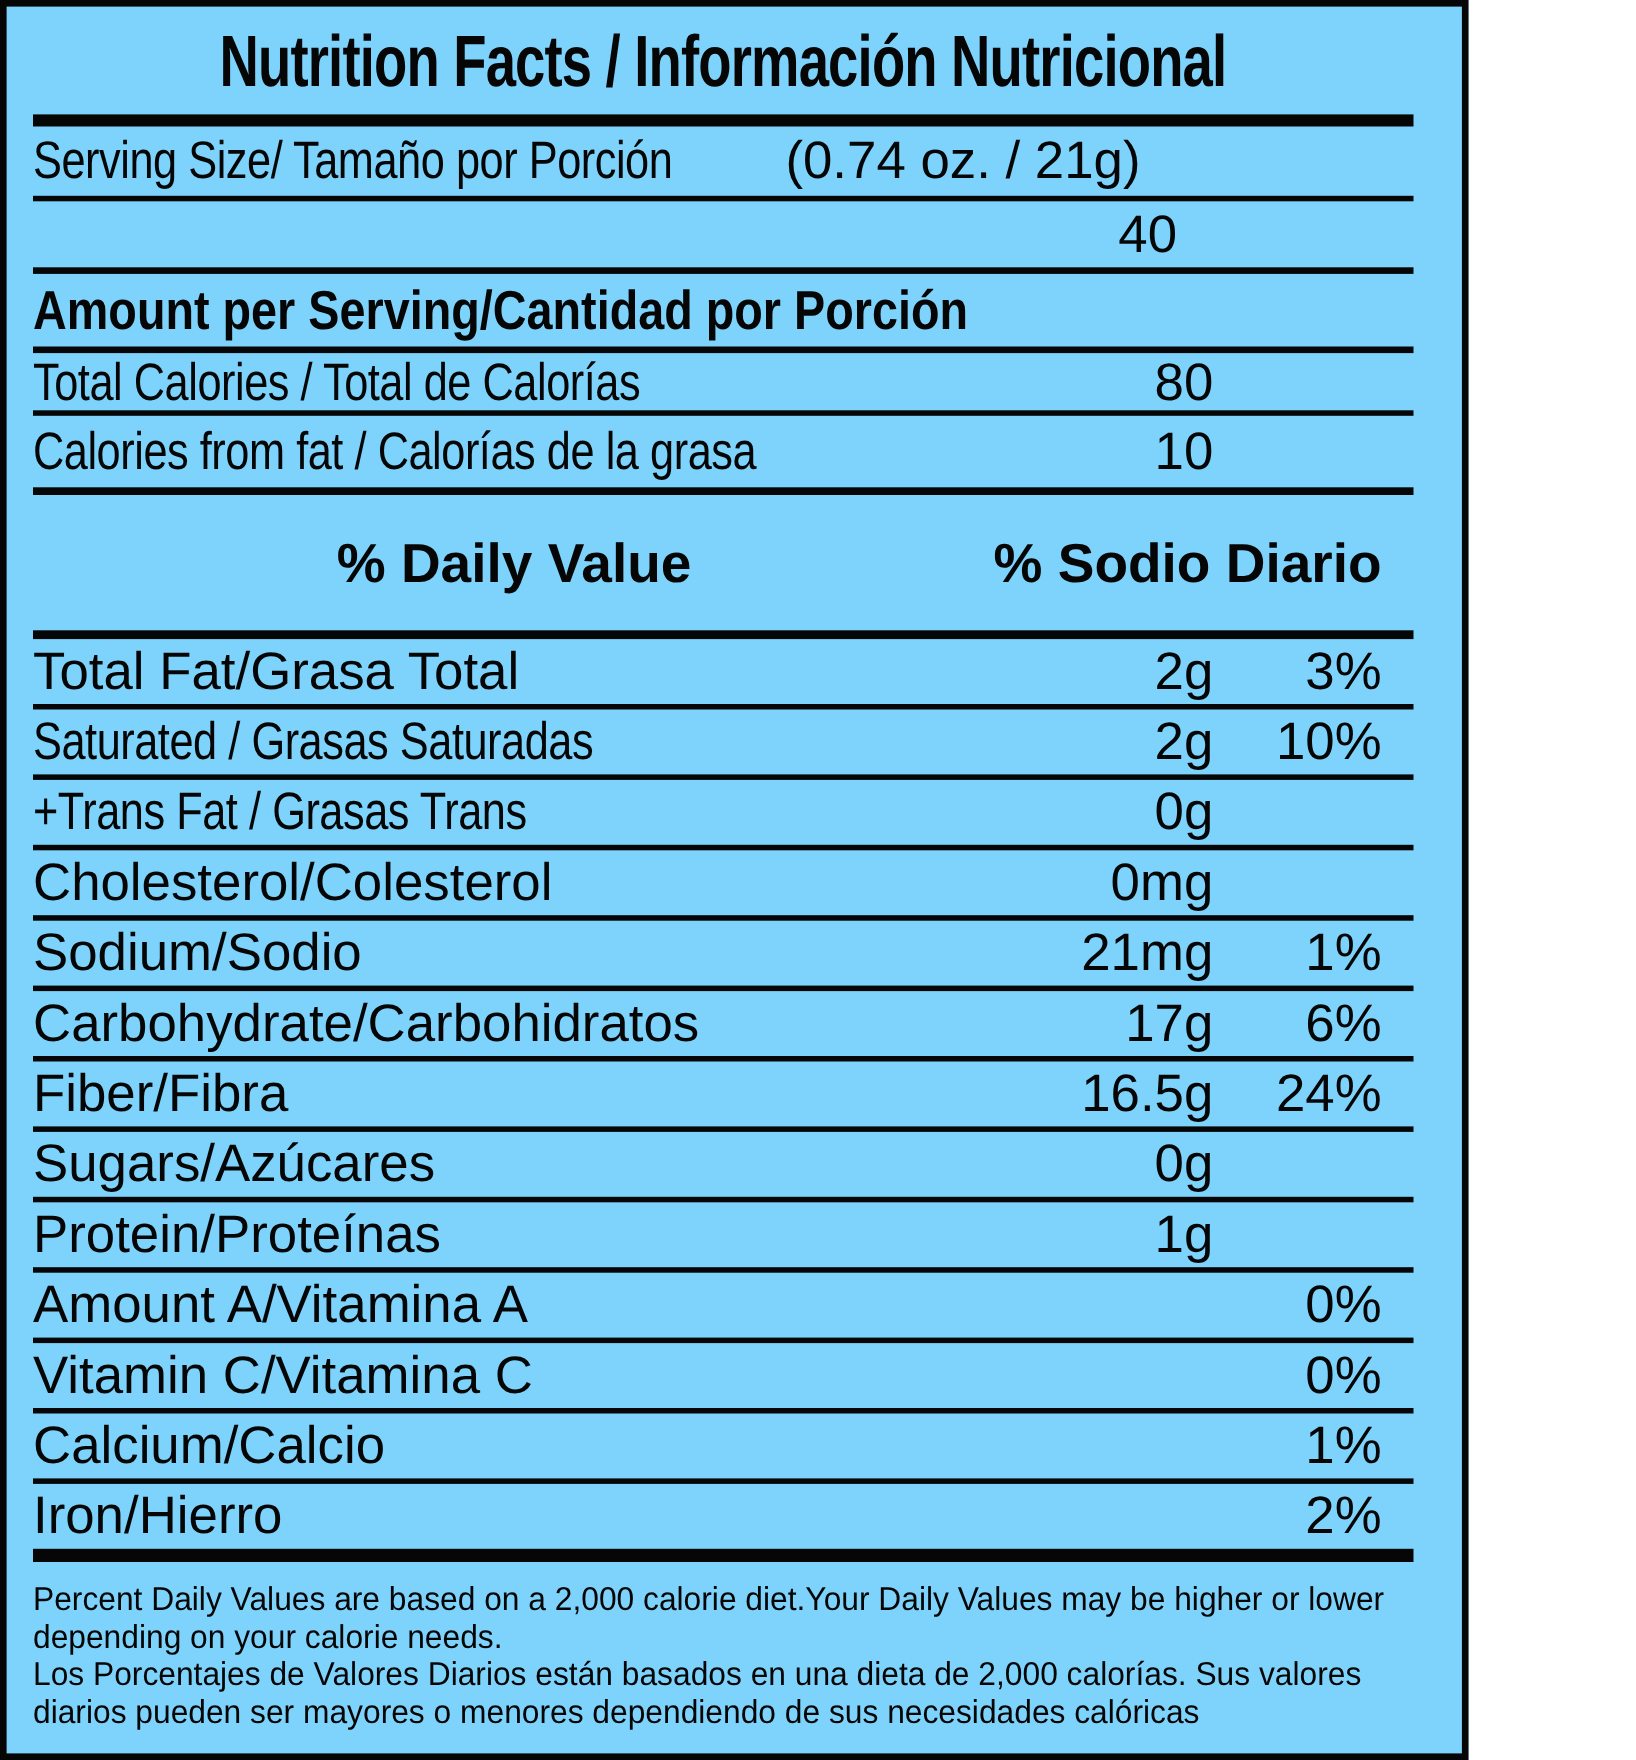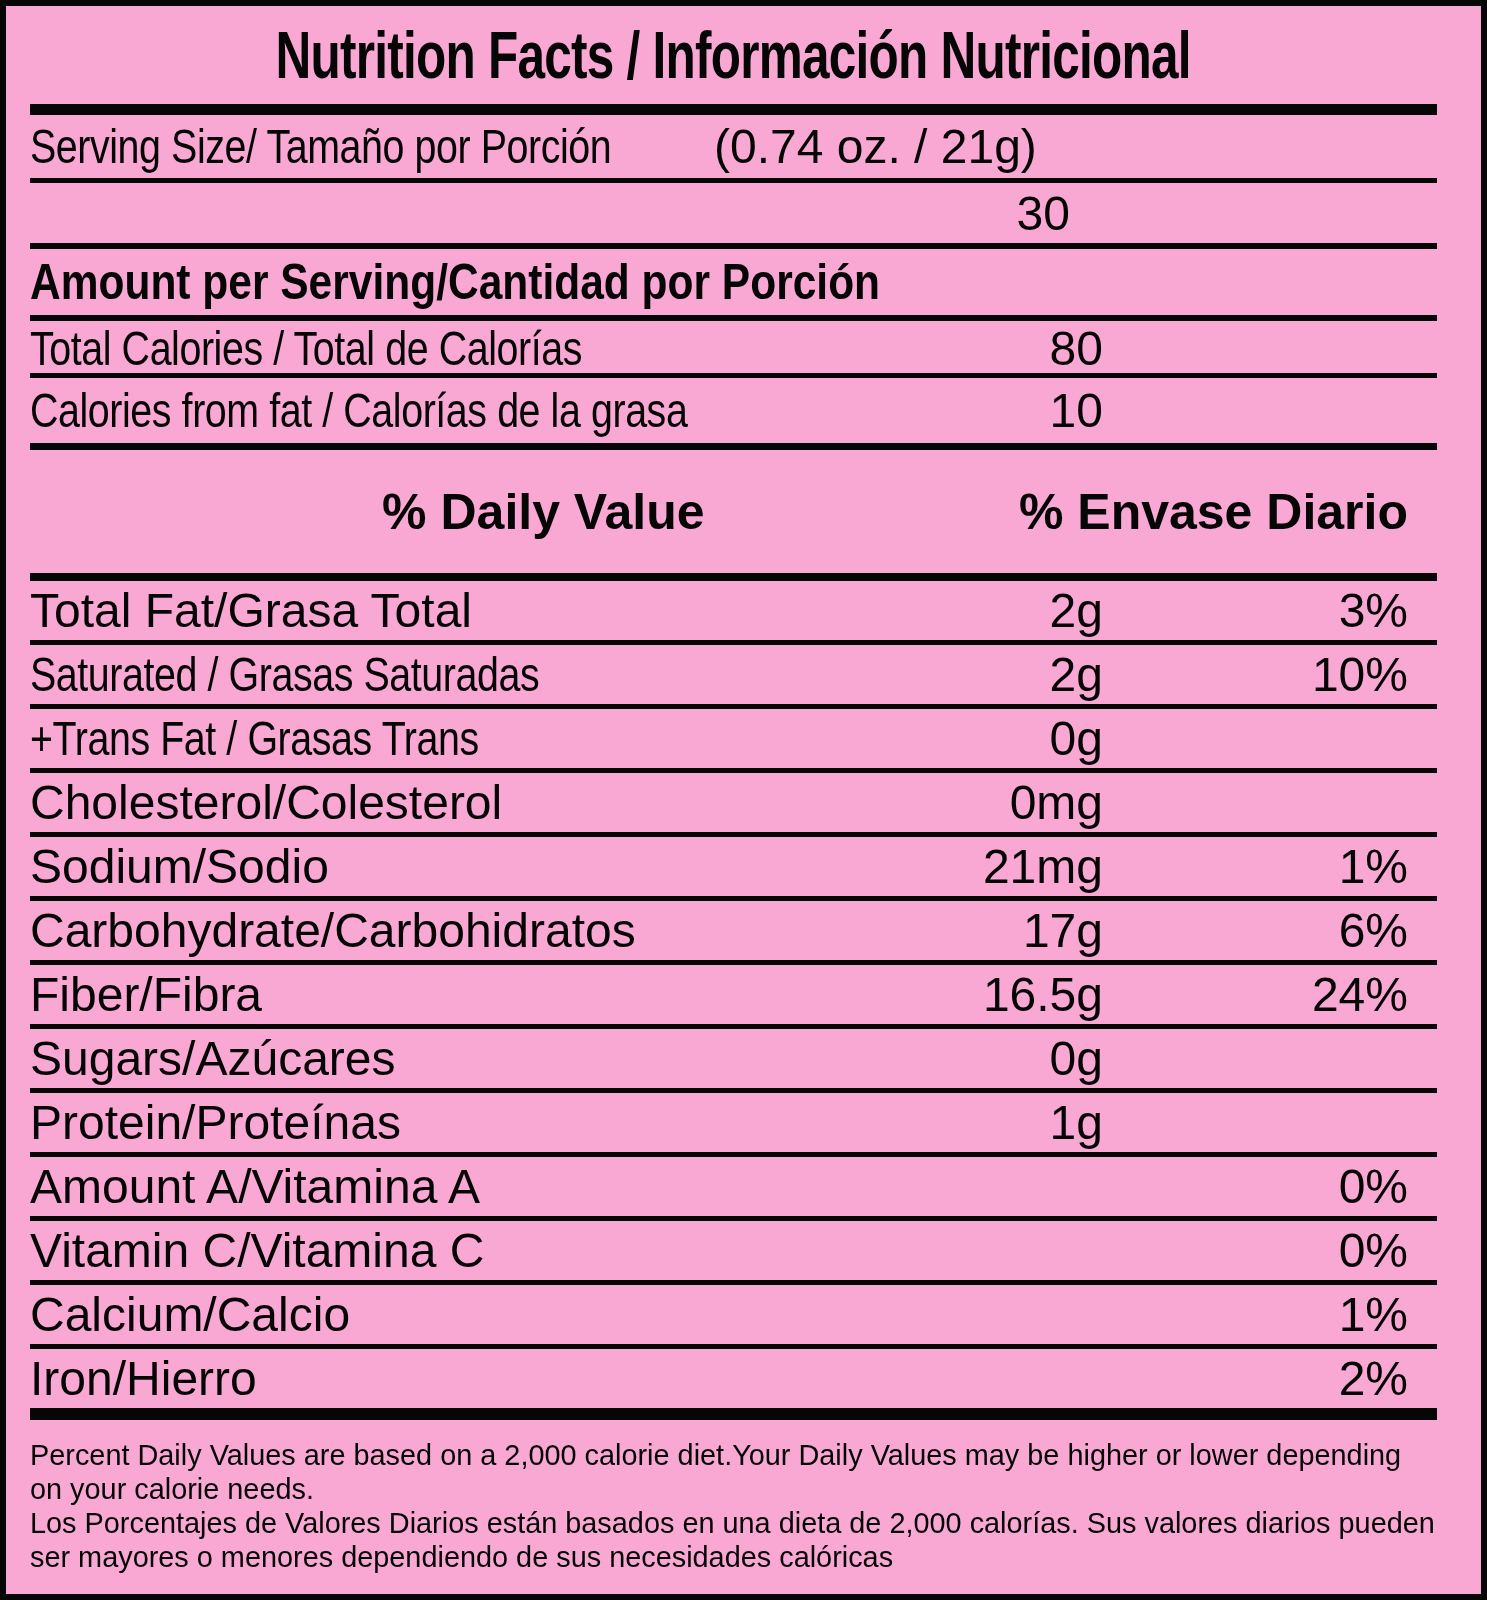--- a/index.html
+++ b/index.html
@@ -1,20 +1,20 @@
 <!DOCTYPE html>
 <html><head>
 <meta charset="utf-8">
 <style>
   html,body{margin:0;padding:0;background:#fff;}
   .label{
     position:relative;
-    width:1487px;height:1600px;
+    width:1335px;height:1600px;
     box-sizing:border-box;
-    background:#f9a8d4;
+    background:#7dd3fc;
     border:6px solid #060606;
     font-family:"Liberation Sans", sans-serif;
     color:#060606;
     overflow:hidden;
   }
   .inner{margin:0 44px 0 24px;}
 
   
   .title-wrap{height:98px;display:flex;align-items:center;justify-content:center;}
   .title{
@@ -70,42 +70,42 @@
       <h1 class="title">Nutrition Facts / Información Nutricional</h1>
     </div>
     <div class="bar bar-title"></div>
 
     <div class="row r-serving">
       <span class="lblbox"><span class="cond">Serving Size/ Tamaño por Porción</span></span>
       <span class="nowrap">(0.74 oz. / 21g)</span>
     </div>
 
     <div class="row r-servings">
-      <span class="abs-amount">30</span>
+      <span class="abs-amount">40</span>
     </div>
 
     <div class="row r-amount-hdr">
       <span class="cond-hdr">Amount per Serving/Cantidad por Porción</span>
     </div>
 
     <div class="grid-row r-cal1">
       <span><span class="cond">Total Calories / Total de Calorías</span></span>
       <span class="amt">80</span>
       <span class="dv"></span>
     </div>
 
     <div class="grid-row r-cal2">
       <span><span class="cond">Calories from fat / Calorías de la grasa</span></span>
       <span class="amt">10</span>
       <span class="dv"></span>
     </div>
 
     <div class="dv-block">
       <div class="dvline">% Daily Value</div>
-      <div class="dvline">% Envase Diario</div>
+      <div class="dvline">% Sodio Diario</div>
     </div>
 
     <div class="grid-row nrow">
       <span class="nowrap">Total Fat/Grasa Total</span>
       <span class="amt">2g</span>
       <span class="dv">3%</span>
     </div>
     <div class="grid-row nrow">
       <span><span class="cond">Saturated / Grasas Saturadas</span></span>
       <span class="amt">2g</span>

